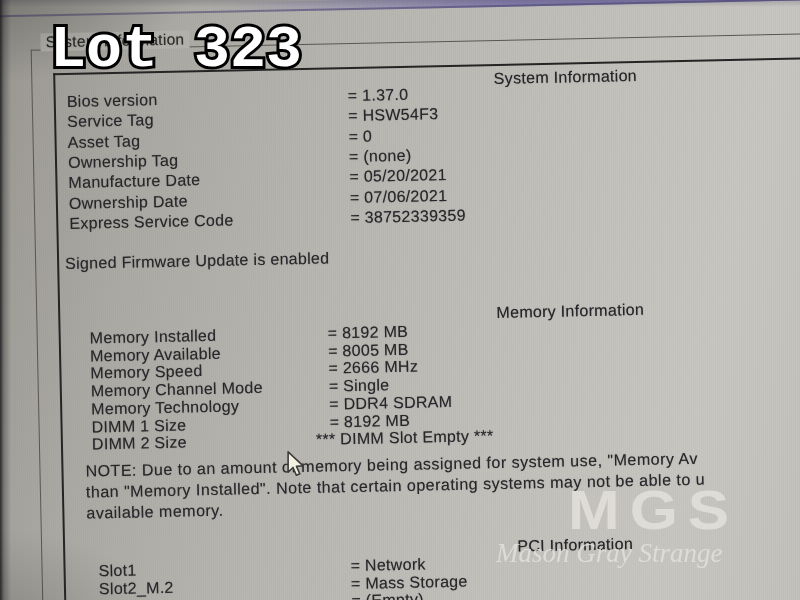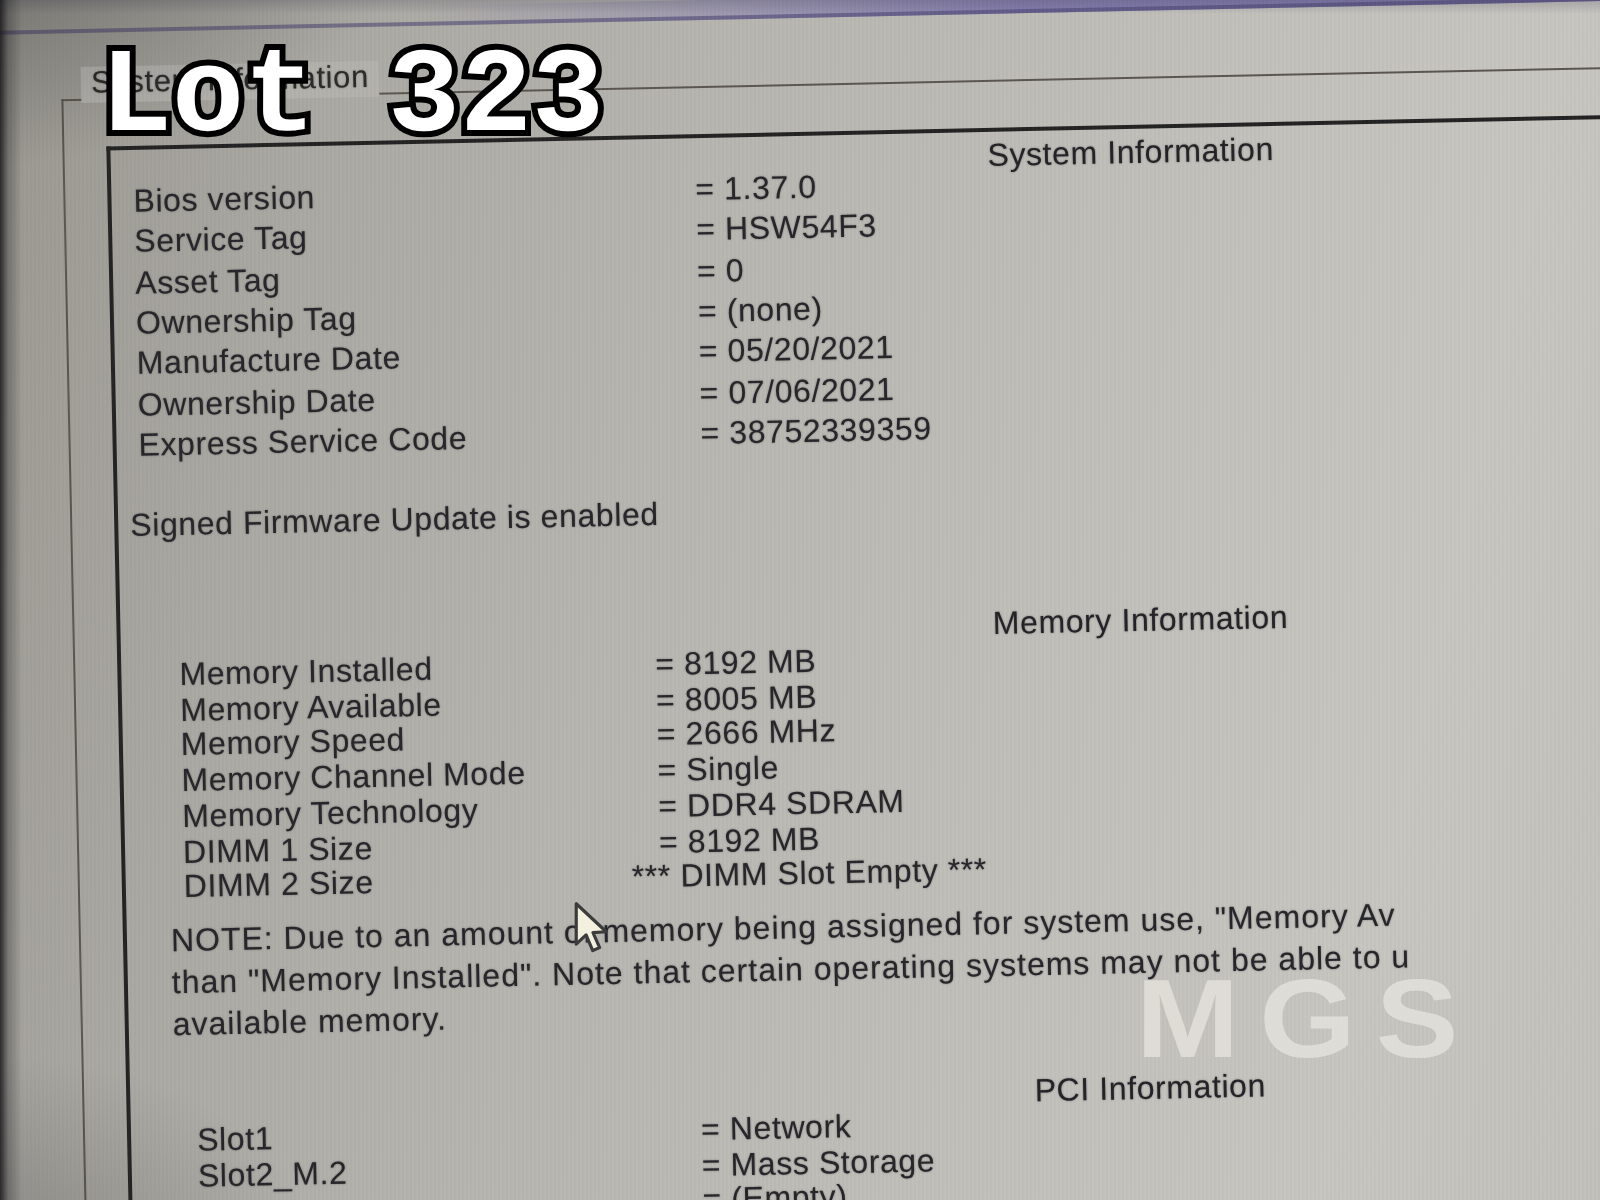--- a/index.html
+++ b/index.html
@@ -152,20 +152,21 @@
           <span class="val" style="left: 345px;">= Mass Storage</span>
         </div>
         <div class="row" style="top: 591px;">
           <span class="lab" style="left: 93px;"></span>
           <span class="val" style="left: 345px;">= (Empty)</span>
         </div>
       </div>
   </div>
 
   <div class="wm-logo">MGS</div>
+  <div class="wm-text">Mason Gray Strange</div>
 
   <div class="lot">
     <span class="stroke">Lot 323</span>
     <span class="fill">Lot 323</span>
   </div>
 
   <svg class="cursor" width="21" height="26" viewBox="0 0 14 18">
     <path d="M1.2 0.6 L1.2 14.6 L4.6 11.4 L6.9 16.8 L9.3 15.8 L7.0 10.6 L11.6 10.3 Z" fill="#f3f0e0" stroke="#3c3c3c" stroke-width="1.1" stroke-linejoin="round"></path>
   </svg>
 

